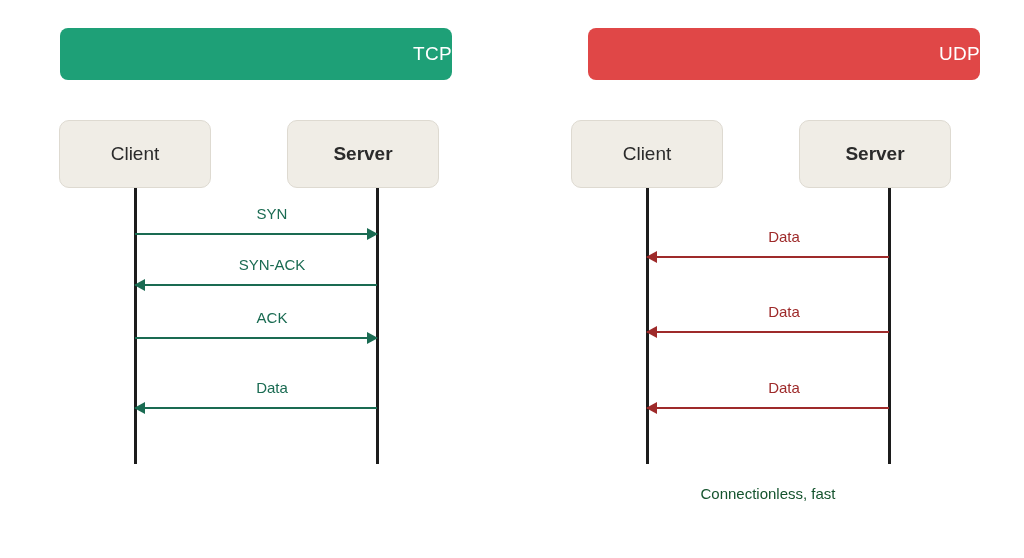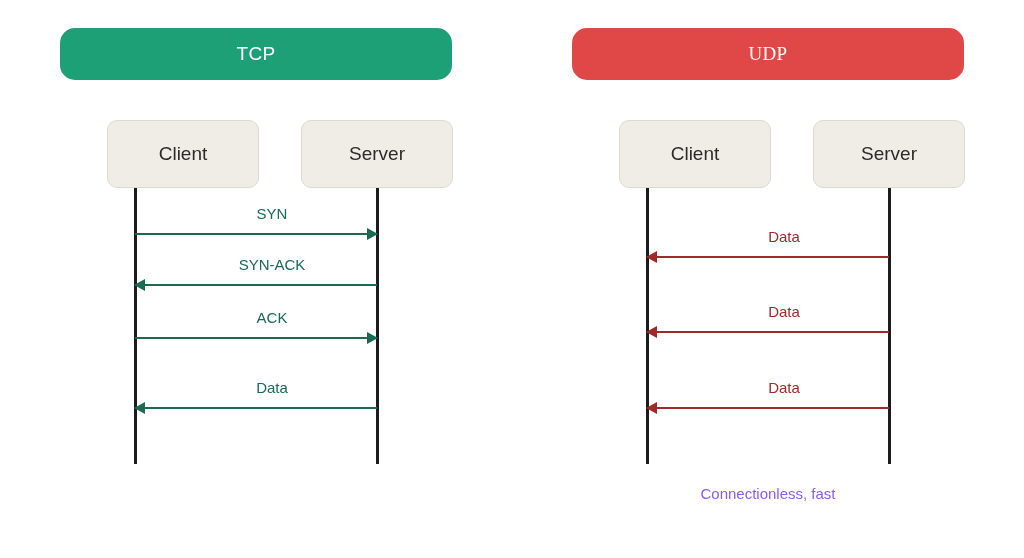--- a/index.html
+++ b/index.html
@@ -34,48 +34,48 @@
   #panel-tcp { left: 0; }
   #panel-udp { left: 512px; }
 
   
   .header-bar {
     position: absolute;
     left: 60px;
     top: 28px;
     width: 392px;
     height: 52px;
-    border-radius: 15px;
+    border-radius: 8px;
     display: flex;
     align-items: center;
-    justify-content: center;
+    justify-content: flex-end;
     color: #ffffff;
     font-size: 19px;
     letter-spacing: 0.3px;
   }
-  #panel-udp .header-bar { left: 60px; font-family: Liberation Serif, serif; }
+  #panel-udp .header-bar { left: 76px; }
 
   
   .participant {
     position: absolute;
     top: 120px;
     width: 152px;
     height: 68px;
     background: #f0ede6;
     border: 1px solid #dedad1;
     border-radius: 10px;
     box-sizing: border-box;
     display: flex;
     align-items: center;
     justify-content: center;
     font-size: 19px;
     color: #2b2b2b;
   }
-  .participant.client { left: 59px; margin-left: 48px; }
-  .participant.server { left: 301px; }
+  .participant.client { left: 59px; }
+  .participant.server { left: 287px; font-weight: bold; }
 
   
   .lifeline {
     position: absolute;
     top: 188px;
     width: 3px;
     height: 276px;
     background: #1c1c1c;
   }
   .lifeline.client { left: 134px; }
@@ -208,16 +208,16 @@
       <div class="msg-line" style="background: rgb(158, 42, 42);"></div>
       <div class="msg-arrow left" style="border-right-color: rgb(158, 42, 42);"></div>
     </div>
 
     <div class="message" style="top:378px">
       <div class="msg-label" style="color: rgb(158, 42, 42);">Data</div>
       <div class="msg-line" style="background: rgb(158, 42, 42);"></div>
       <div class="msg-arrow left" style="border-right-color: rgb(158, 42, 42);"></div>
     </div>
 
-    <div class="caption" style="color: #8b5cf6;">Connectionless, fast</div>
+    <div class="caption" style="color: #14532d;">Connectionless, fast</div>
   </section>
 
 </div>
 
 </body></html>

